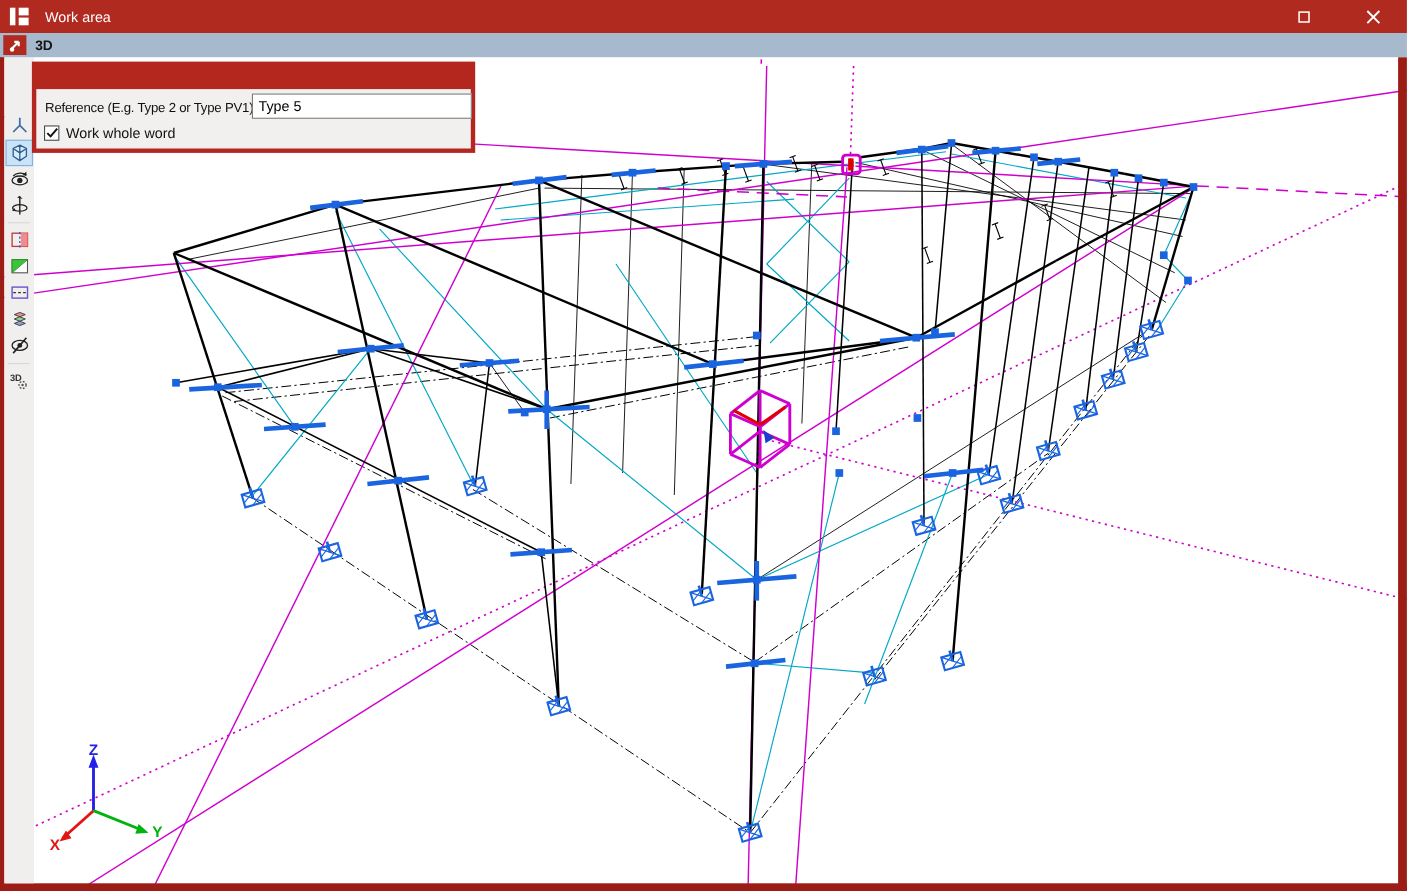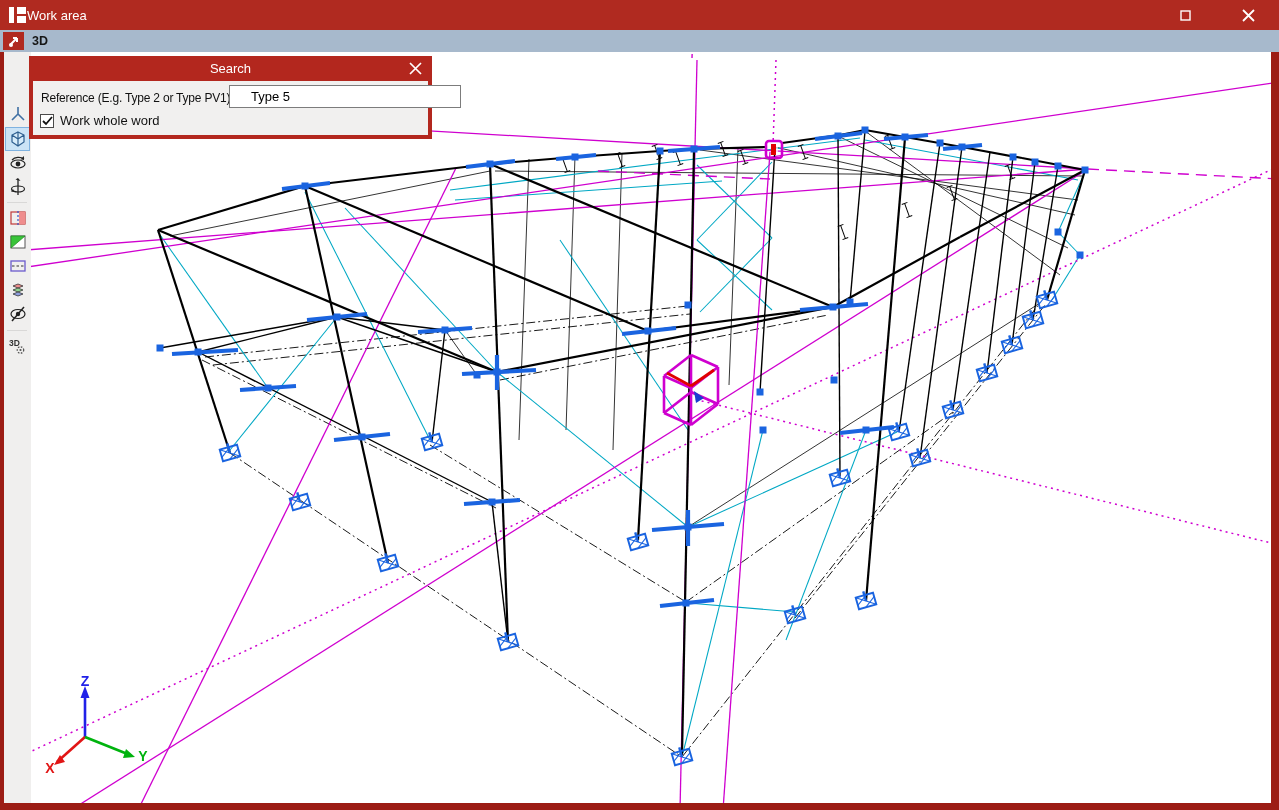--- a/index.html
+++ b/index.html
@@ -5,21 +5,21 @@
   html,body{margin:0;padding:0;}
   body{width:1279px;height:810px;position:relative;overflow:hidden;background:#fff;
        font-family:"Liberation Sans",sans-serif;-webkit-font-smoothing:antialiased;}
   
   .titlebar{position:absolute;left:0;top:0;width:1279px;height:30px;background:#b02a20;z-index:20;
             display:flex;align-items:center;}
   .app-icon{width:18px;height:16px;margin-left:9px;position:relative;}
   .app-icon .b1{position:absolute;left:0;top:0;width:5px;height:16px;background:#fff;}
   .app-icon .b2{position:absolute;left:8px;top:0;width:9px;height:7px;background:#fff;}
   .app-icon .b3{position:absolute;left:8px;top:9px;width:9px;height:7px;background:#fff;}
-  .title-text{color:#fff;font-size:13px;}
+  .title-text{color:#fff;font-size:13px;margin-left:14px;}
   .tb-btn{position:absolute;top:0;width:40px;height:30px;display:flex;align-items:center;justify-content:center;cursor:default;}
   .tb-max{left:1165px;} .tb-close{left:1228px;}
   .tabbar{position:absolute;left:0;top:30px;width:1279px;height:22px;background:#a7b9cc;z-index:20;
           display:flex;align-items:center;}
   .tab-icon{width:21px;height:18px;background:#b02a20;margin-left:3px;display:flex;align-items:center;justify-content:center;}
   .tab-label{font-size:12.5px;color:#161616;margin-left:8px;font-weight:bold;}
   .tab-ctrl{position:absolute;top:30px;width:25px;height:22px;display:flex;align-items:center;justify-content:center;cursor:default;}
   
   .edge{position:absolute;background:#9c1d15;z-index:15;}
   .edge-left{left:0;top:30px;width:4px;height:780px;}
@@ -31,21 +31,21 @@
   .tool-btn.selected{background:#cbe3f6;border:1px solid #7fb2e0;box-sizing:border-box;}
   .tool-sep{position:absolute;left:3px;width:20px;height:1px;background:#d9d8d7;}
   
   .dialog{position:absolute;left:29px;top:56px;width:403px;height:83px;background:#b3271e;z-index:30;box-sizing:border-box;}
   .dialog-title{height:25px;position:relative;display:flex;align-items:center;justify-content:center;}
   .dialog-title span{color:#fff;font-size:13px;}
   .dialog-close{position:absolute;right:6px;top:3px;width:22px;height:19px;display:flex;align-items:center;justify-content:center;cursor:default;}
   .dialog-body{position:absolute;left:4px;top:25px;width:395px;height:54px;background:#f1f0ef;}
   .ref-label{position:absolute;left:8px;top:10px;font-size:12px;color:#111;letter-spacing:-0.2px;}
   .ref-input{position:absolute;left:196px;top:4px;width:188px;height:19px;border:1px solid #7c7c7c;background:#fff;
-             font-family:"Liberation Sans",sans-serif;font-size:13px;padding:1px 21px;outline:none;}
+             font-family:"Liberation Sans",sans-serif;font-size:13px;padding:1px 5px;outline:none;}
   .check-row{position:absolute;left:7px;top:32px;display:flex;align-items:center;}
   .checkbox{width:14px;height:14px;background:#fff;border:1px solid #4a4a4a;box-sizing:border-box;
             display:flex;align-items:center;justify-content:center;}
   .check-label{font-size:13px;color:#111;margin-left:6px;}
   
   #scene{position:absolute;left:0;top:0;z-index:1;background:#fff;}
 </style>
 </head>
 <body>
 
@@ -564,28 +564,20 @@
   <div class="tool-btn" style="top:282px">
     <svg width="19" height="18">
         <text x="1" y="9" font-family="Liberation Sans,sans-serif" font-size="8.5" font-weight="bold" fill="#333">3D</text>
         <circle cx="12.5" cy="13" r="3.2" fill="none" stroke="#555" stroke-width="1.3" stroke-dasharray="1.6 1.4"></circle>
         <circle cx="12.5" cy="13" r="1.1" fill="#555"></circle>
       </svg>
   </div>
 </div>
 
 <div class="dialog">
-  <div class="dialog-title">
-    <span>Search</span>
-    <div class="dialog-close">
-      <svg width="13" height="13">
-          <path d="M1,1 12,12 M12,1 1,12" stroke="#fff" stroke-width="1.7"></path>
-        </svg>
-    </div>
-  </div>
   <div class="dialog-body">
     <span class="ref-label">Reference (E.g. Type 2 or Type PV1)</span>
     <input class="ref-input" type="text" value="Type 5" style="">
     <div class="check-row">
       <div class="checkbox">
         <svg id="check-mark" width="11" height="10" style="display: block;">
             <path d="M1,5 4,8 10,1" fill="none" stroke="#111" stroke-width="1.8"></path>
           </svg>
       </div>
       <span class="check-label">Work whole word</span>

